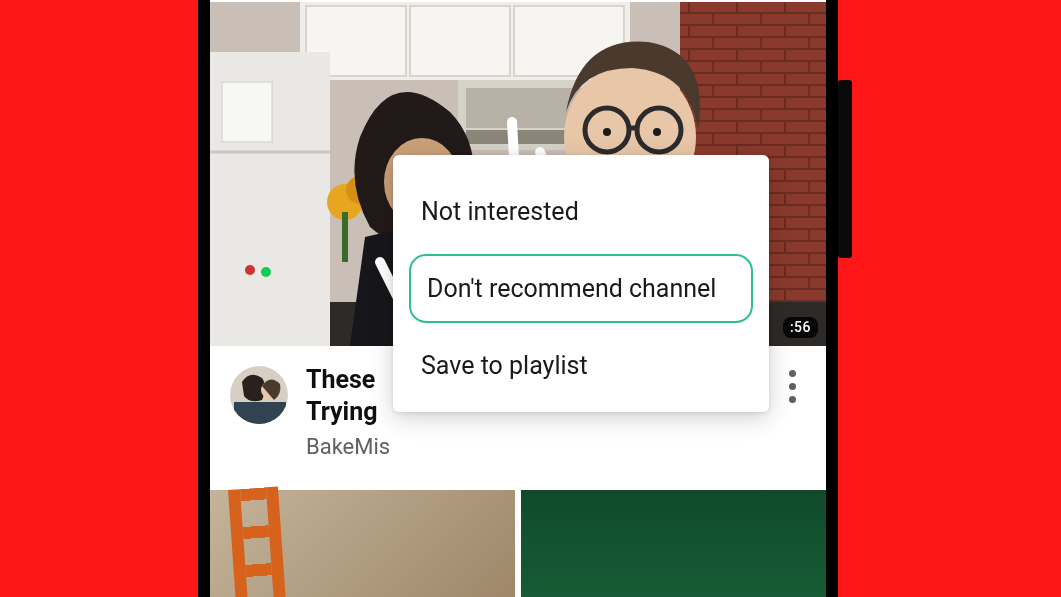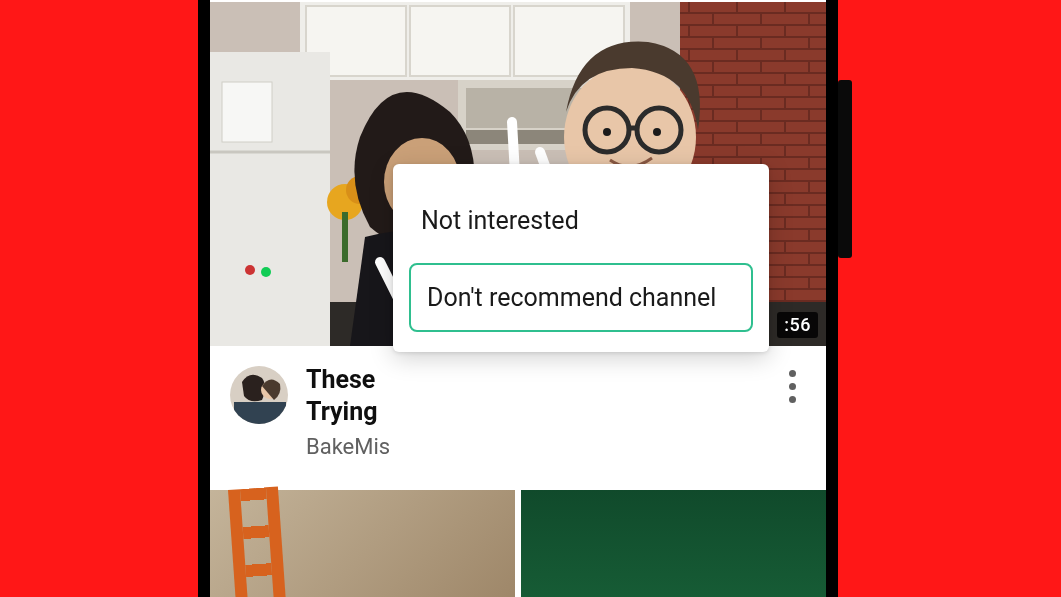--- a/index.html
+++ b/index.html
@@ -49,24 +49,24 @@
     height: 344px;
     overflow: hidden;
   }
   .thumb svg { display:block; }
   .duration-pill {
     position: absolute;
     right: 8px;
     bottom: 8px;
     background: rgba(0,0,0,0.82);
     color: #fff;
-    font-size: 18px;
+    font-size: 14px;
     font-weight: 500;
     padding: 2px 7px 3px;
-    border-radius: 3px;
+    border-radius: 8px;
     letter-spacing: 0.5px;
   }
   .meta-row {
     display: flex;
     align-items: flex-start;
     padding: 18px 16px 24px 20px;
     background: #fff;
     position: relative;
   }
   .avatar {
@@ -123,40 +123,40 @@
     background: repeating-linear-gradient(180deg,#d7621e 0 12px, rgba(0,0,0,0) 12px 38px);
     border-left: 12px solid #d7621e;
     border-right: 12px solid #d7621e;
     transform: rotate(-4deg);
     transform-origin: top left;
   }
   .next-b { flex:1; background: linear-gradient(180deg,#104a2b,#1c6b3e);}
   .context-menu {
     position: absolute;
     left: 393px;
-    top: 164px;
+    top: 155px;
     width: 376px;
     background: #fff;
     border-radius: 6px;
     box-shadow: 0 6px 24px rgba(0,0,0,0.18), 0 1px 4px rgba(0,0,0,0.12);
     padding: 22px 0 12px;
     z-index: 50;
   }
   .menu-item {
     padding: 22px 28px;
     font-size: 25px;
     color: #1a1a1a;
     cursor: pointer;
     line-height: 1;
   }
   .menu-item.highlight {
     margin: 8px 16px;
     padding: 20px 16px;
     border: 2px solid #2fbf8f;
-    border-radius: 8px;
+    border-radius: 17px;
   }
 </style>
 </head>
 <body>
 
 <div class="phone-frame"></div>
 <div class="side-button"></div>
 
 <div class="screen">
   <div class="top-strip"></div>
@@ -252,13 +252,14 @@
     <div class="next-a">
       <div class="ladder"></div>
     </div>
     <div class="next-b"></div>
   </div>
 </div>
 
 <div class="context-menu">
   <div class="menu-item">Not interested</div>
   <div class="menu-item highlight">Don't recommend channel</div>
+  <div class="menu-item">Save to playlist</div>
 </div>
 
 </body></html>

